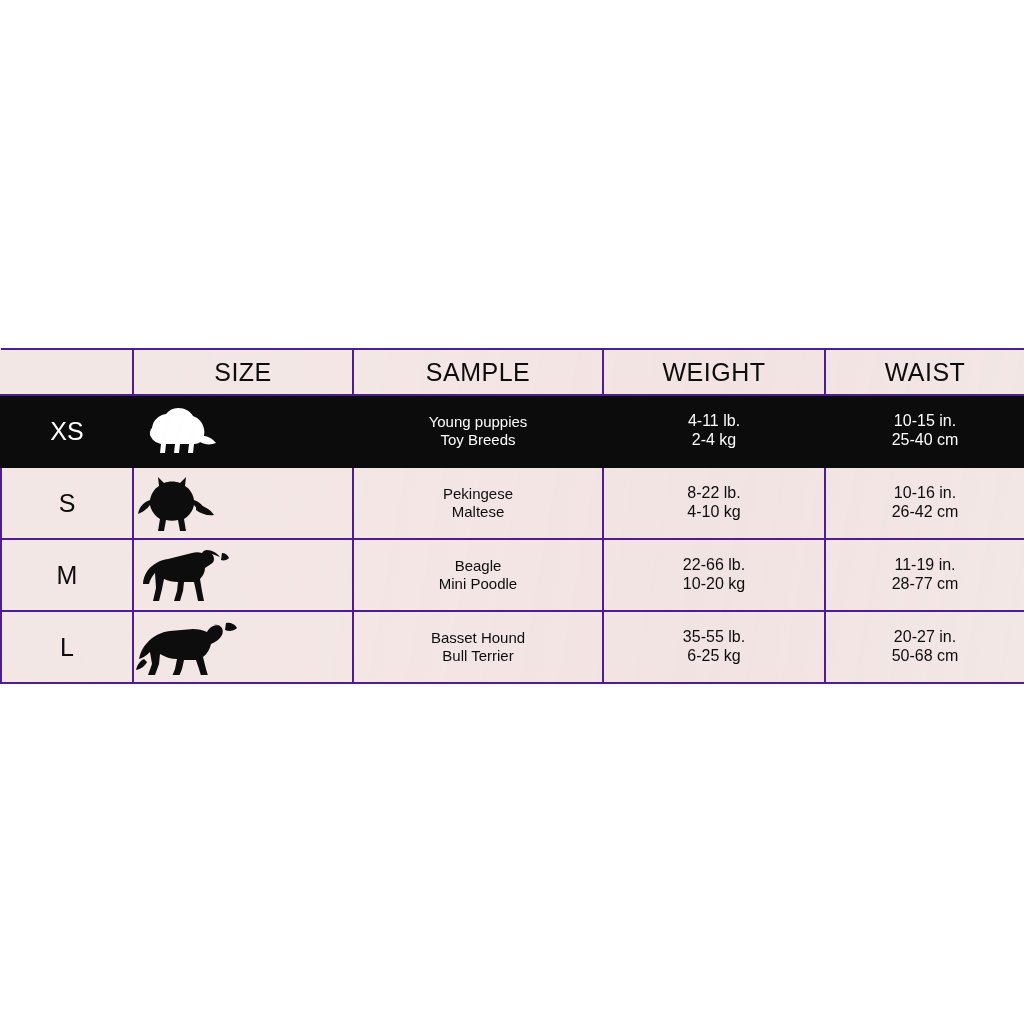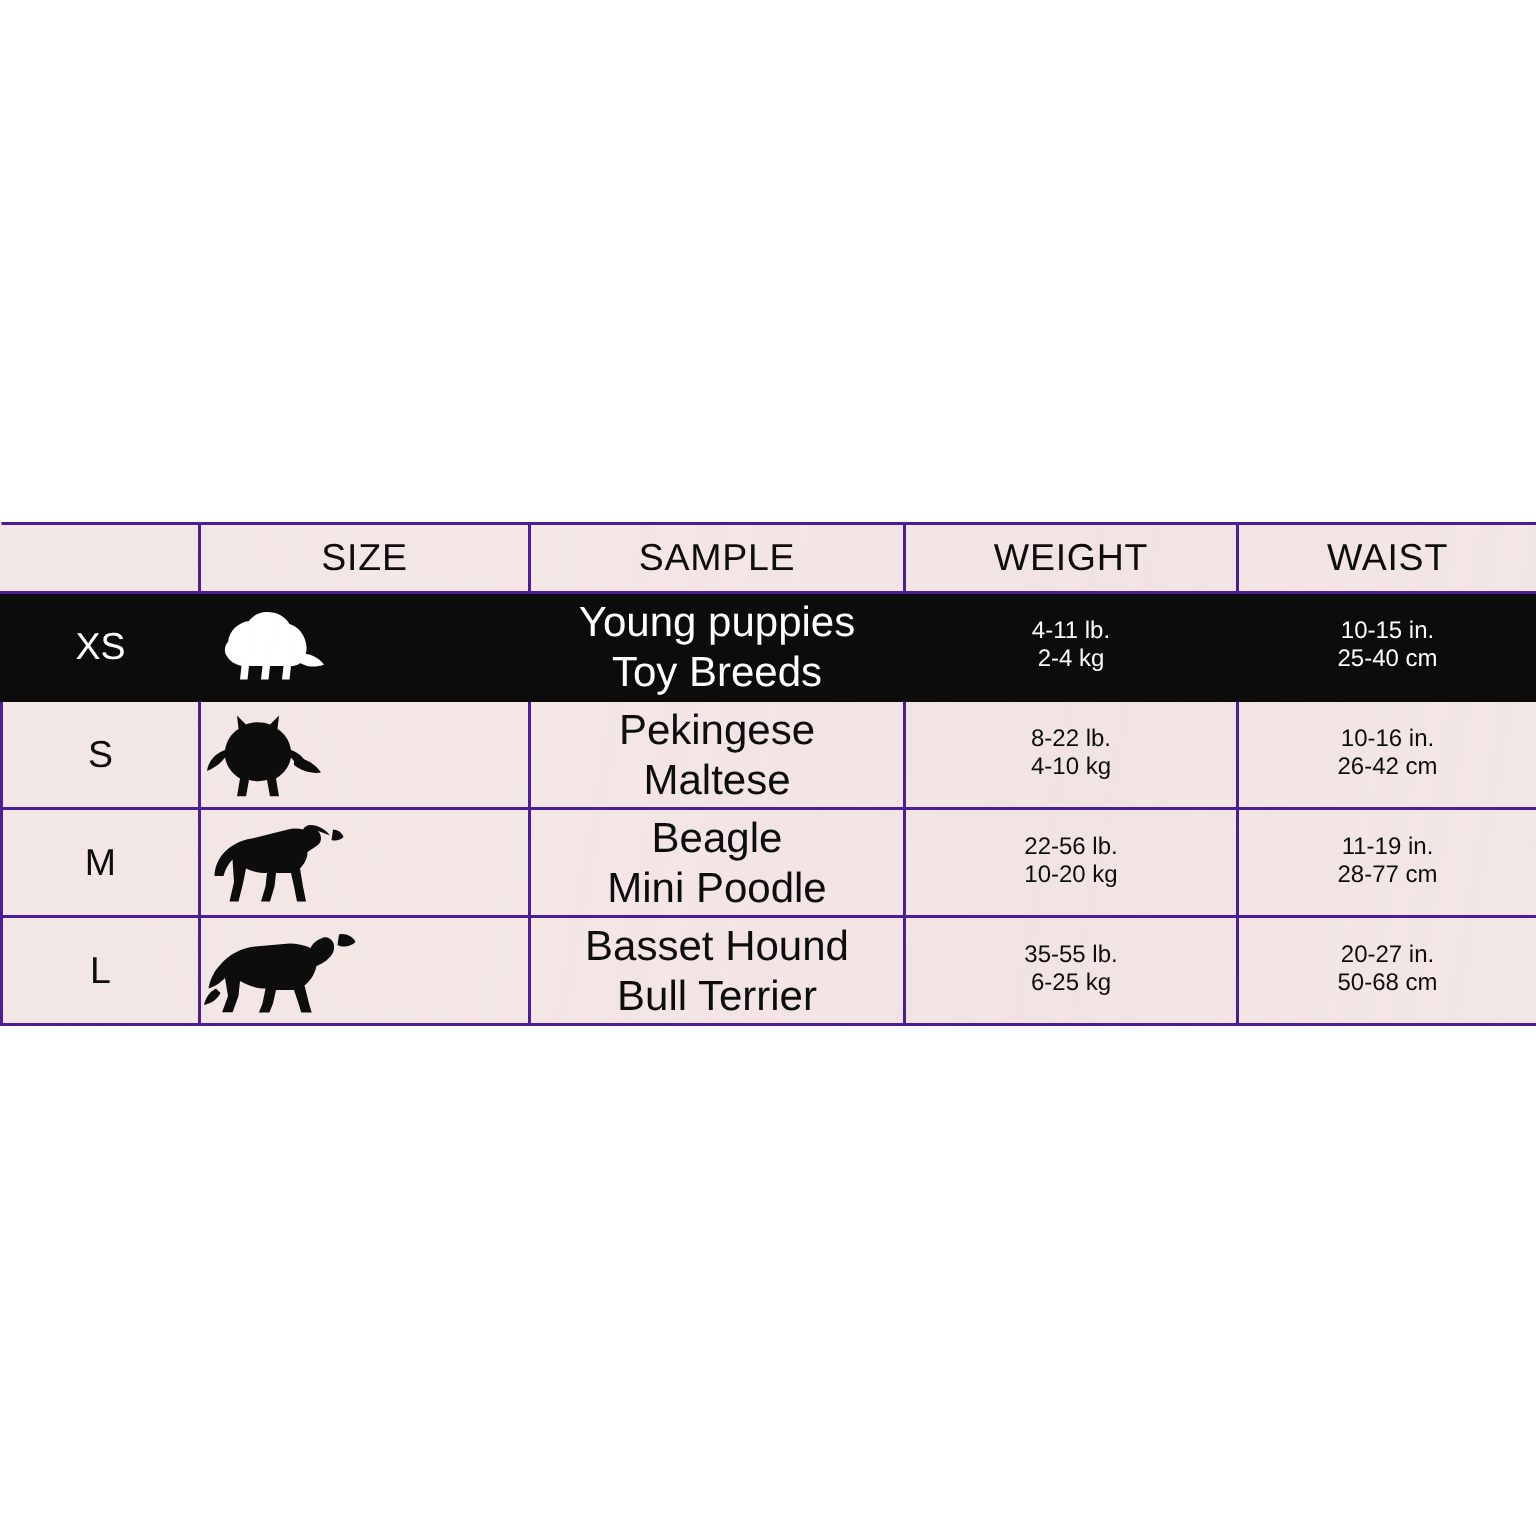--- a/index.html
+++ b/index.html
@@ -56,21 +56,21 @@
   tbody tr {
     height: 72px;
     padding-left: 12px;
   }
   td.size-cell {
     font-size: 25px;
   }
   td.text-cell {
     text-align: left;
     padding-left: 18px;
-    font-size: 28px;
+    font-size: 15px;
     line-height: 1.18;
   }
   td.num-cell {
     font-size: 16px;
     line-height: 1.18;
   }
   
   tr.highlight td {
     background-color: #0c0c0c;
     color: #ffffff;
@@ -183,21 +183,21 @@
               <path class="sil" d="M86 10c-3-4-8-7-13-7-2 0-4 1-5 3-3-1-7-1-10 0L34 12c-8 1-15 5-20 11-3 4-5 9-5 14h6c1-4 3-8 6-11l1 15-3 13h6l3-12 2-10c4 2 9 3 14 3l-1 9-3 10h6l3-10 1-9h10l2 9 2 10h6l-2-10-2-12c3-3 5-7 5-11l6-4c2-1 3-3 3-5 0-4-3-7-7-7z"></path>
               <path class="sil" d="M88 6c3 0 6 2 7 5-2 2-5 3-8 2z"></path>
             </svg>
           </span>
         </td>
         <td class="text-cell">
           <span class="line">Beagle</span>
           <span class="line">Mini Poodle</span>
         </td>
         <td class="num-cell">
-          <span class="line">22-56 lb.</span>
+          <span class="line">22-66 lb.</span>
           <span class="line">10-20 kg</span>
         </td>
         <td class="num-cell">
           <span class="line">11-19 in.</span>
           <span class="line">28-77 cm</span>
         </td>
       </tr>
 
       <tr>
         <td class="size-cell">L</td>

